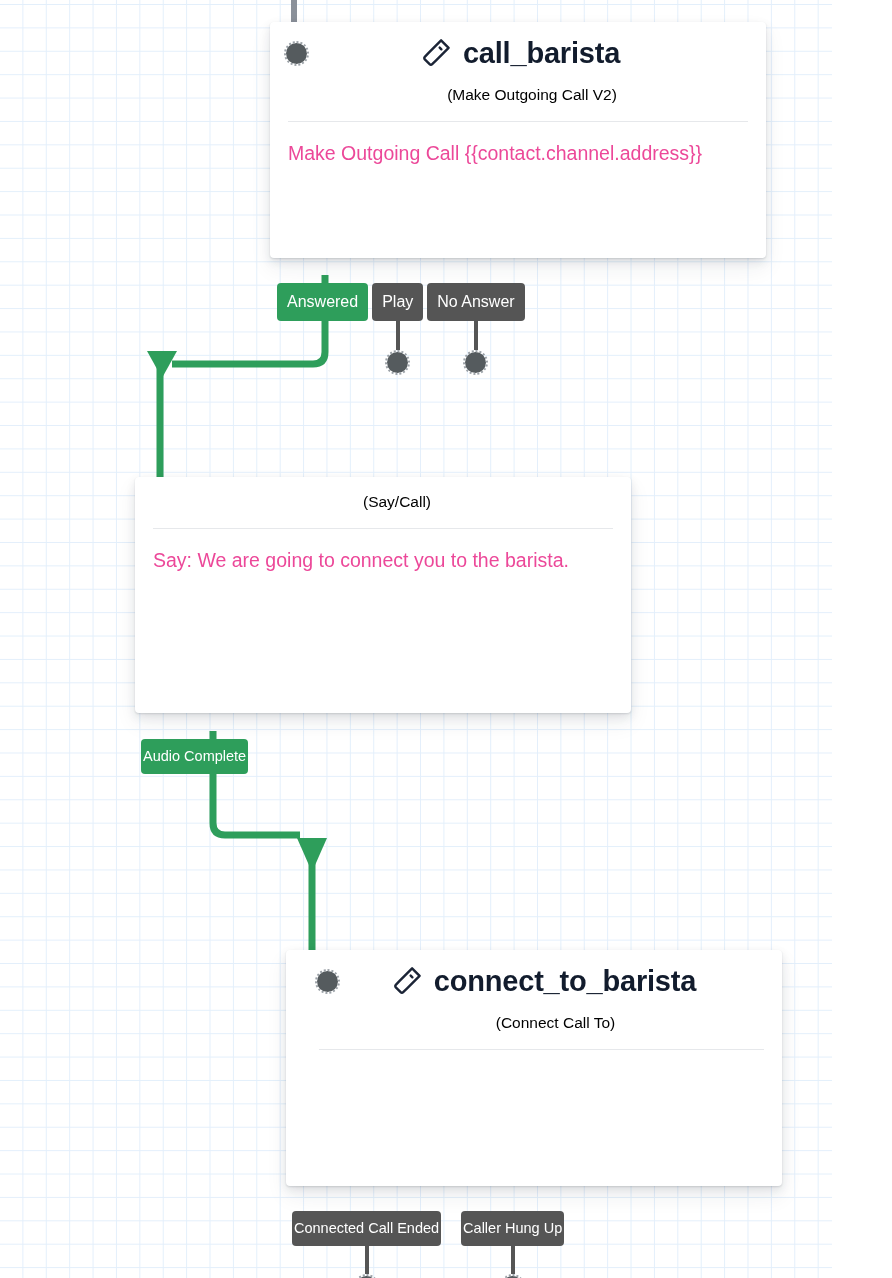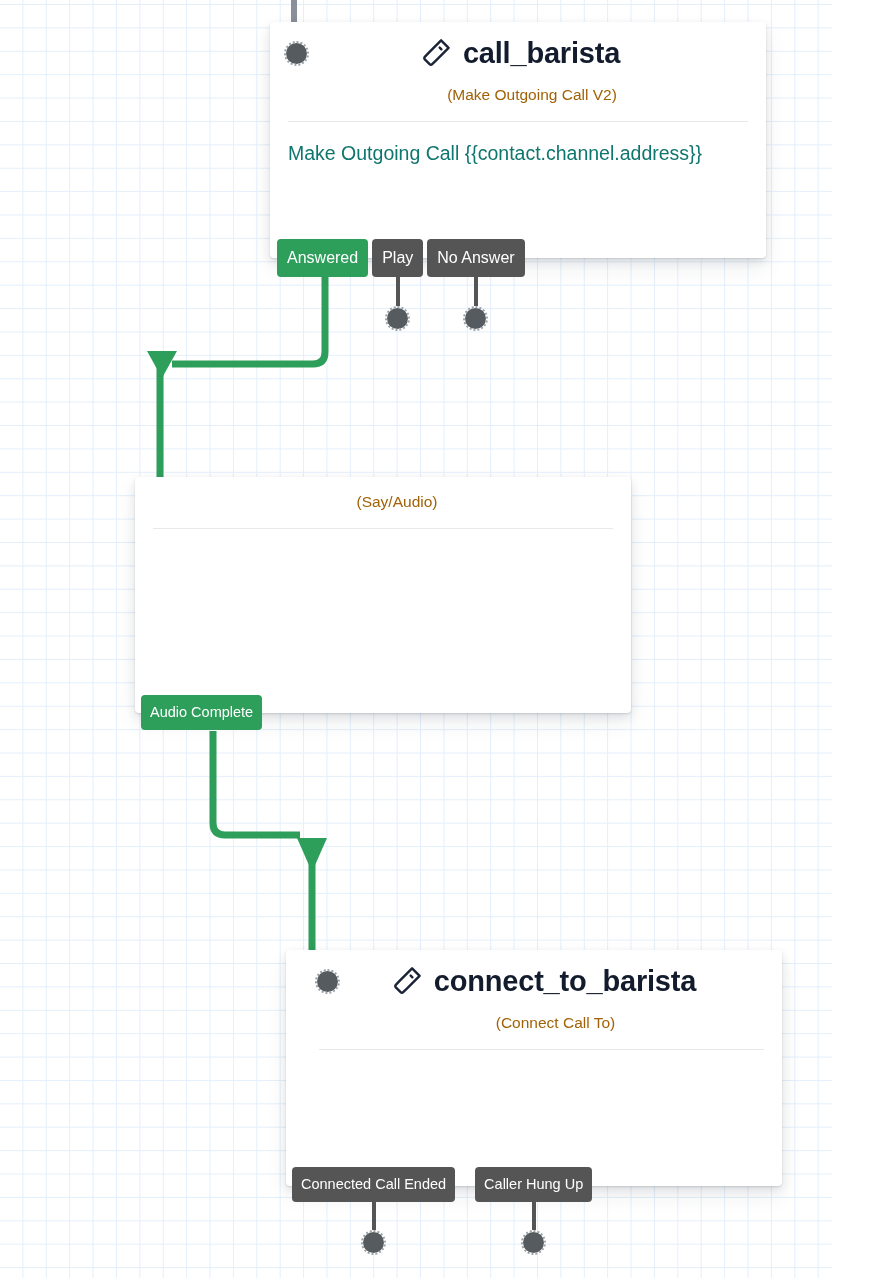--- a/index.html
+++ b/index.html
@@ -64,34 +64,34 @@
   .node-title {
     font-size: 29px;
     font-weight: bold;
     color: #121c2d;
     letter-spacing: -0.2px;
     white-space: nowrap;
   }
   .node-subtitle {
     text-align: center;
     font-size: 15.5px;
-    color: #a16207;
+    color: #000000;
     margin-top: 16px;
     padding: 0 16px 0 44px;
   }
   .node-divider {
     height: 1px;
     background: #e6e8eb;
     margin: 17px 18px 0 18px;
   }
   .node-body {
     padding: 16px 18px 0 18px;
     font-size: 19.5px;
     line-height: 30px;
-    color: #0f766e;
+    color: #ec4899;
     word-break: break-word;
   }
 
   
   .in-dot {
     width: 25px;
     height: 25px;
     border-radius: 50%;
     background: #555b5e;
     border: 2px dotted #9aa0a6;
@@ -106,38 +106,39 @@
     width: 34px;
     height: 34px;
   }
 
   
   .pill-row {
     position: absolute;
     display: flex;
     align-items: flex-start;
     gap: 4px;
+    margin-top: 44px;
   }
   .pill-slot {
     display: flex;
     flex-direction: column;
     align-items: center;
   }
   .pill {
     color: #ffffff;
     border-radius: 4px;
     font-size: 16px;
     line-height: 1;
     padding: 11px 10px 11px 10px;
     white-space: nowrap;
     box-sizing: border-box;
   }
   .pill.gray { background: #555555; }
   .pill.green { background: #2e9e5b; }
-  .pill.small { font-size: 14.5px; padding: 10px 9px; }
+  .pill.small { font-size: 14.5px; padding: 10px 2px; }
 
   .stub {
     width: 4px;
     background: #555555;
   }
   .out-dot {
     width: 25px;
     height: 25px;
     border-radius: 50%;
     background: #555b5e;
@@ -203,22 +204,23 @@
       <div class="out-dot"></div>
     </div>
     <div class="pill-slot">
       <div class="pill gray">No Answer</div>
       <div class="stub" style="height:29px;"></div>
       <div class="out-dot"></div>
     </div>
   </div>
 
   <div class="node" style="left:135px; top:477px; width:496px; height:236px;">
-    <div class="node-subtitle">(Say/Audio)</div>
+    <div class="node-subtitle">(Say/Call)</div>
     <div class="node-divider"></div>
+    <div class="node-body">Say: We are going to connect you to the barista.</div>
   </div>
 
   <div class="pill-row" style="left:141px; top:695px;">
     <div class="pill-slot">
       <div class="pill green small">Audio Complete</div>
     </div>
   </div>
 
   <div class="node" style="left:286px; top:950px; width:496px; height:236px;padding-left:15px;">
     <div class="node-header">

